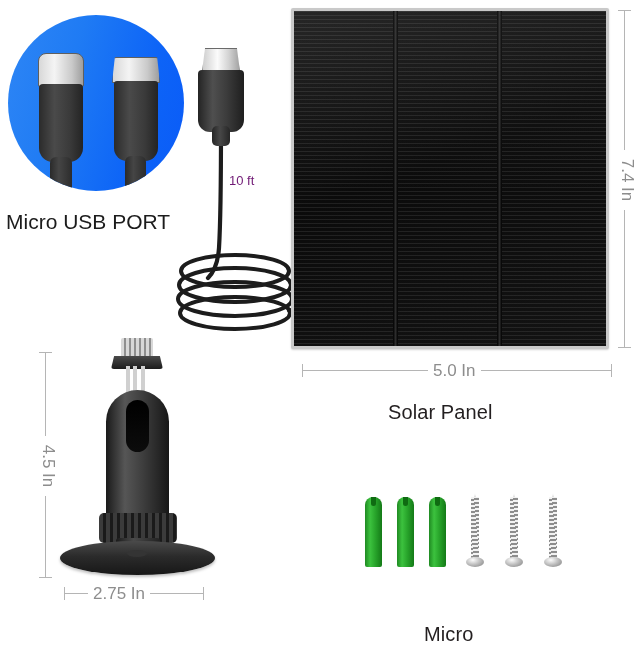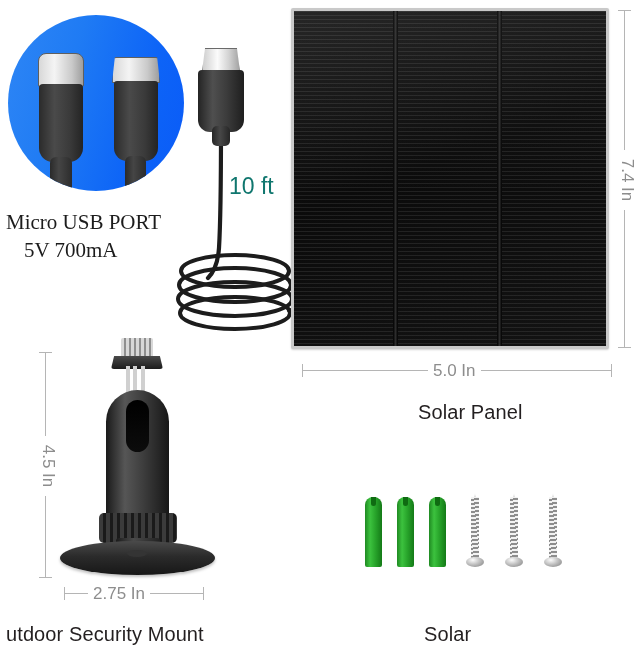--- a/index.html
+++ b/index.html
@@ -22,30 +22,29 @@
   .dimtext {
     position: absolute;
     font-size: 17px;
     color: #8d8d8d;
     white-space: nowrap;
     background: #fff;
     padding: 0 5px;
   }
   .cable-len {
     position: absolute;
-    font-size: 23px;
-    color: #0f766e;
+    font-size: 13px;
+    color: #701a75;
     white-space: nowrap;
   }
   .blue-label {
     position: absolute;
     font-size: 21px;
     color: #1c1c1c;
     white-space: nowrap;
-    font-family: Liberation Serif, serif;
   }
 
   
   .blue-circle {
     position: absolute;
     left: 8px; top: 15px;
     width: 176px; height: 176px;
     border-radius: 50%;
     background: linear-gradient(105deg,#2e86f5 0%, #1f7bf4 35%, #0d64f7 72%, #0a5bf8 100%);
     overflow: hidden;
@@ -246,21 +245,20 @@
       <div class="cord"></div>
     </div>
     <div class="plug" id="plug-m">
       <div class="tip"></div>
       <div class="body"></div>
       <div class="cord"></div>
     </div>
   </div>
 
   <div class="blue-label" style="left:6px; top:210px;">Micro USB PORT</div>
-  <div class="blue-label" style="left:24px; top:238px;">5V 700mA</div>
 
   <svg id="cable-svg">
 
     <path d="M221,128 C221,170 221,215 219,248 C218,262 214,272 208,278" stroke="#1c1c1c" stroke-width="4.2" fill="none" stroke-linecap="round"></path>
 
     <ellipse cx="235" cy="271" rx="54" ry="16" stroke="#1c1c1c" stroke-width="4" fill="none"></ellipse>
     <ellipse cx="235" cy="285" rx="56" ry="17" stroke="#1c1c1c" stroke-width="4" fill="none"></ellipse>
     <ellipse cx="235" cy="299" rx="57" ry="17" stroke="#1c1c1c" stroke-width="4" fill="none"></ellipse>
     <ellipse cx="235" cy="313" rx="55" ry="16" stroke="#1c1c1c" stroke-width="4" fill="none"></ellipse>
 
@@ -282,41 +280,40 @@
       <div class="gloss"></div>
     </div>
   </div>
 
   <div class="dimline-v" style="left:624px; top:10px; height:338px;"></div>
   <div class="dimtext rot90" style="left:597px; top:170px; width:60px; text-align:center;">7.4 In</div>
 
   <div class="dimline-h" style="left:302px; top:370px; width:310px;"></div>
   <div class="dimtext" style="left:428px; top:361px;">5.0 In</div>
 
-  <div class="caption" style="left:418px; top:401px;">Solar Panel</div>
+  <div class="caption" style="left:388px; top:401px;">Solar Panel</div>
 
   <div id="mount">
     <div class="screwpost"></div>
     <div class="flange"></div>
     <div class="rods"></div>
     <div class="arm"></div>
     <div class="slot"></div>
     <div class="collar"></div>
     <div class="neck2"></div>
     <div class="base"></div>
     <div class="base-dot"></div>
   </div>
 
   <div class="dimline-v" style="left:45px; top:352px; height:226px;"></div>
   <div class="dimtext rot90" style="left:18px; top:456px; width:60px; text-align:center;">4.5 In</div>
 
   <div class="dimline-h" style="left:64px; top:593px; width:140px;"></div>
   <div class="dimtext" style="left:88px; top:584px;">2.75 In</div>
 
-  <div class="caption" style="left:6px; top:623px;">utdoor Security  Mount</div>
 
   <div class="anchor" style="left:365px; top:497px;"></div>
   <div class="anchor" style="left:397px; top:497px;"></div>
   <div class="anchor" style="left:429px; top:497px;"></div>
 
   <div class="screw" style="left:466px; top:493px;">
     <div class="point"></div>
     <div class="shaft"></div>
     <div class="head"></div>
   </div>
@@ -324,15 +321,15 @@
     <div class="point"></div>
     <div class="shaft"></div>
     <div class="head"></div>
   </div>
   <div class="screw" style="left:544px; top:493px;">
     <div class="point"></div>
     <div class="shaft"></div>
     <div class="head"></div>
   </div>
 
-  <div class="caption" style="left:424px; top:623px;">Solar</div>
+  <div class="caption" style="left:424px; top:623px;">Micro</div>
 
 </div>
 
 </body></html>

